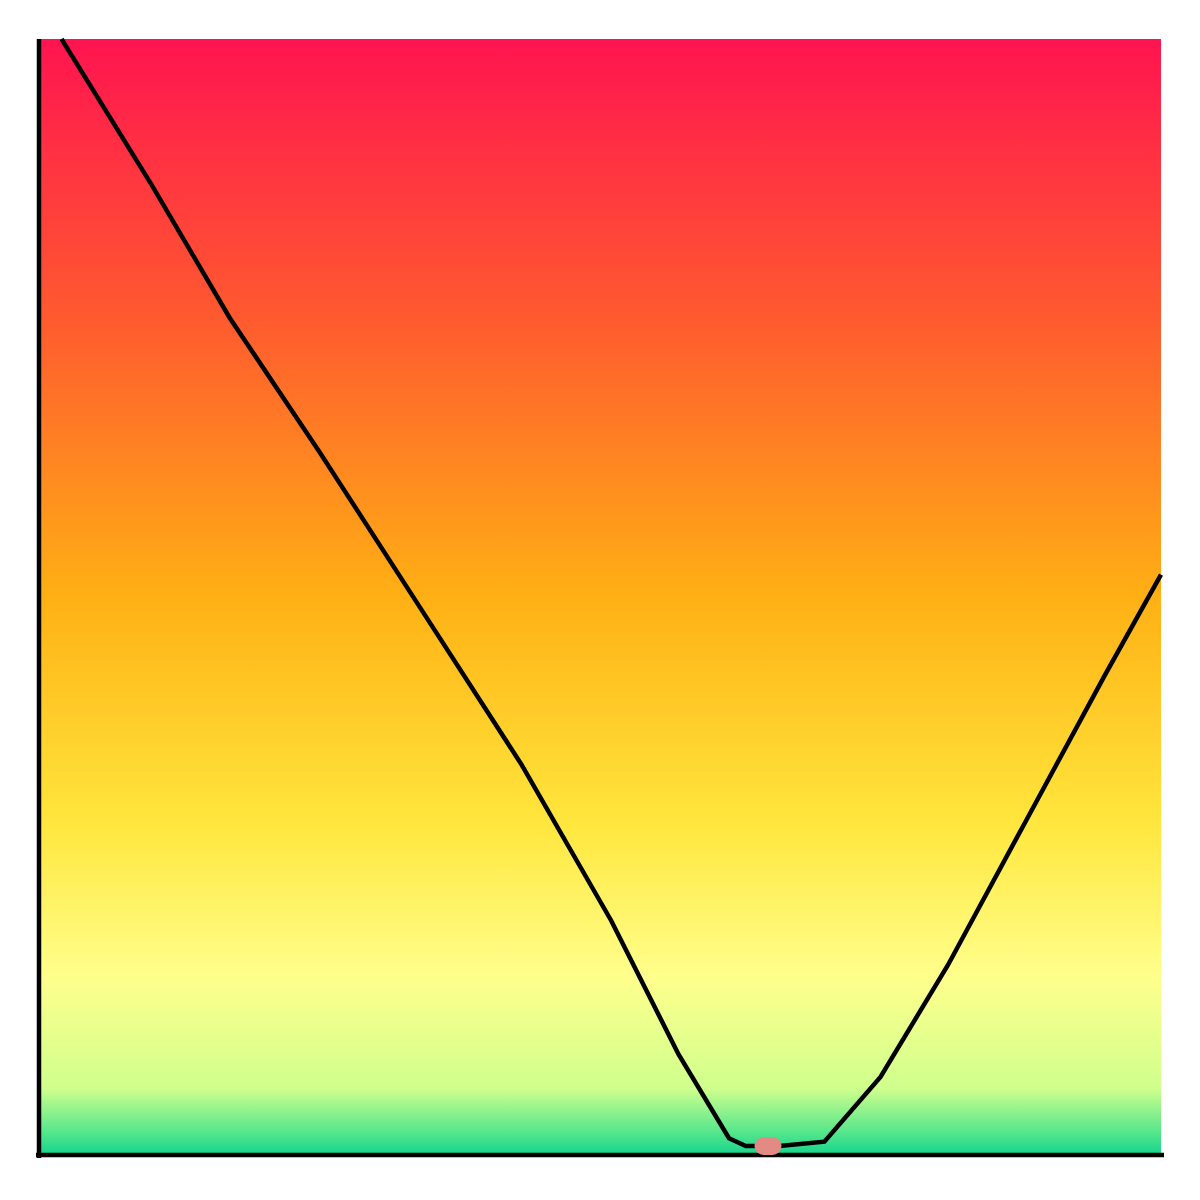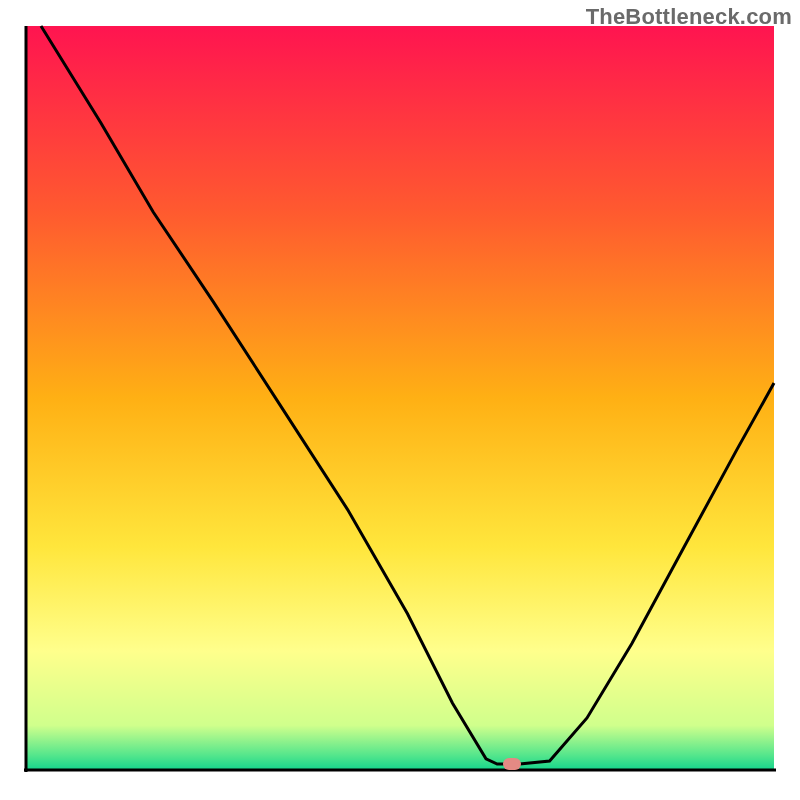--- a/index.html
+++ b/index.html
@@ -39,21 +39,20 @@
     background: #e38a84;
     transform: translate(-50%, -50%);
     z-index: 8;
   }
 </style>
 </head>
 <body>
 
 <div class="chart-wrap">
 
-  <div class="watermark">TheBottleneck.com</div>
 
   <svg class="plot" width="800" height="800" viewBox="0 0 800 800">
     <defs>
       <linearGradient id="bg-grad" x1="0" y1="0" x2="0" y2="1">
 
       <stop offset="0%" stop-color="#ff1450"></stop>
           <stop offset="25%" stop-color="#ff5a2f"></stop>
           <stop offset="50%" stop-color="#ffb014"></stop>
           <stop offset="70%" stop-color="#ffe63c"></stop>
           <stop offset="84%" stop-color="#ffff8c"></stop>

